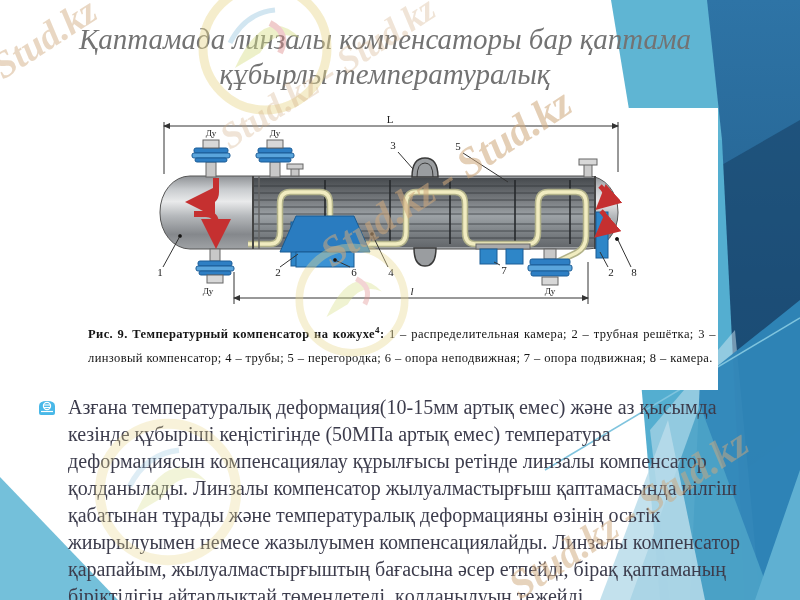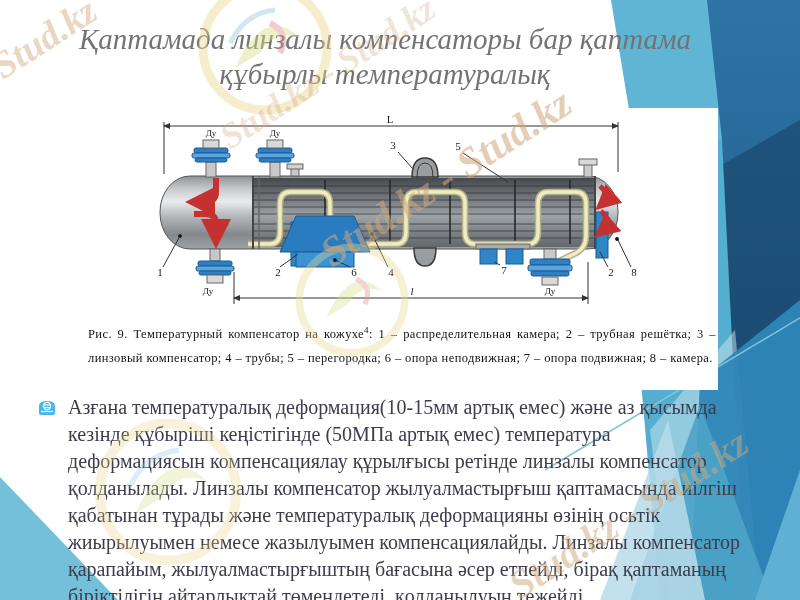--- a/index.html
+++ b/index.html
@@ -7,21 +7,21 @@
          font-family:"Liberation Serif",serif;}
   .deco,.wm{position:absolute;left:0;top:0;width:800px;height:600px;}
   .wm{pointer-events:none;}
   .title{position:absolute;left:30px;top:22px;width:710px;text-align:center;
          color:#737373;font-size:29px;line-height:35px;font-weight:400;font-style:italic;}
   .content-block{position:absolute;left:85px;top:108px;width:633px;height:282px;background:#ffffff;}
   .figure{position:absolute;left:150px;top:112px;width:512px;height:198px;}
   .caption{position:absolute;left:88px;top:318px;width:628px;color:#141414;
            font-size:12.5px;line-height:24px;text-align:justify;letter-spacing:.4px;}
   .caption sup{font-size:9px;}
-  .caption .b{font-weight:normal;}
+  .caption .b{font-weight:bold;}
   .bullet-row{position:absolute;left:36px;top:394px;width:706px;}
   .bullet-icon{position:absolute;left:2px;top:6px;width:18px;height:16px;}
   .body-text{margin-left:32px;width:672px;color:#3c3c4c;font-size:20px;line-height:27px;}
   svg text{font-family:"Liberation Serif",serif;}
 </style>
 </head>
 <body>
 
 <div class="slide">
 

